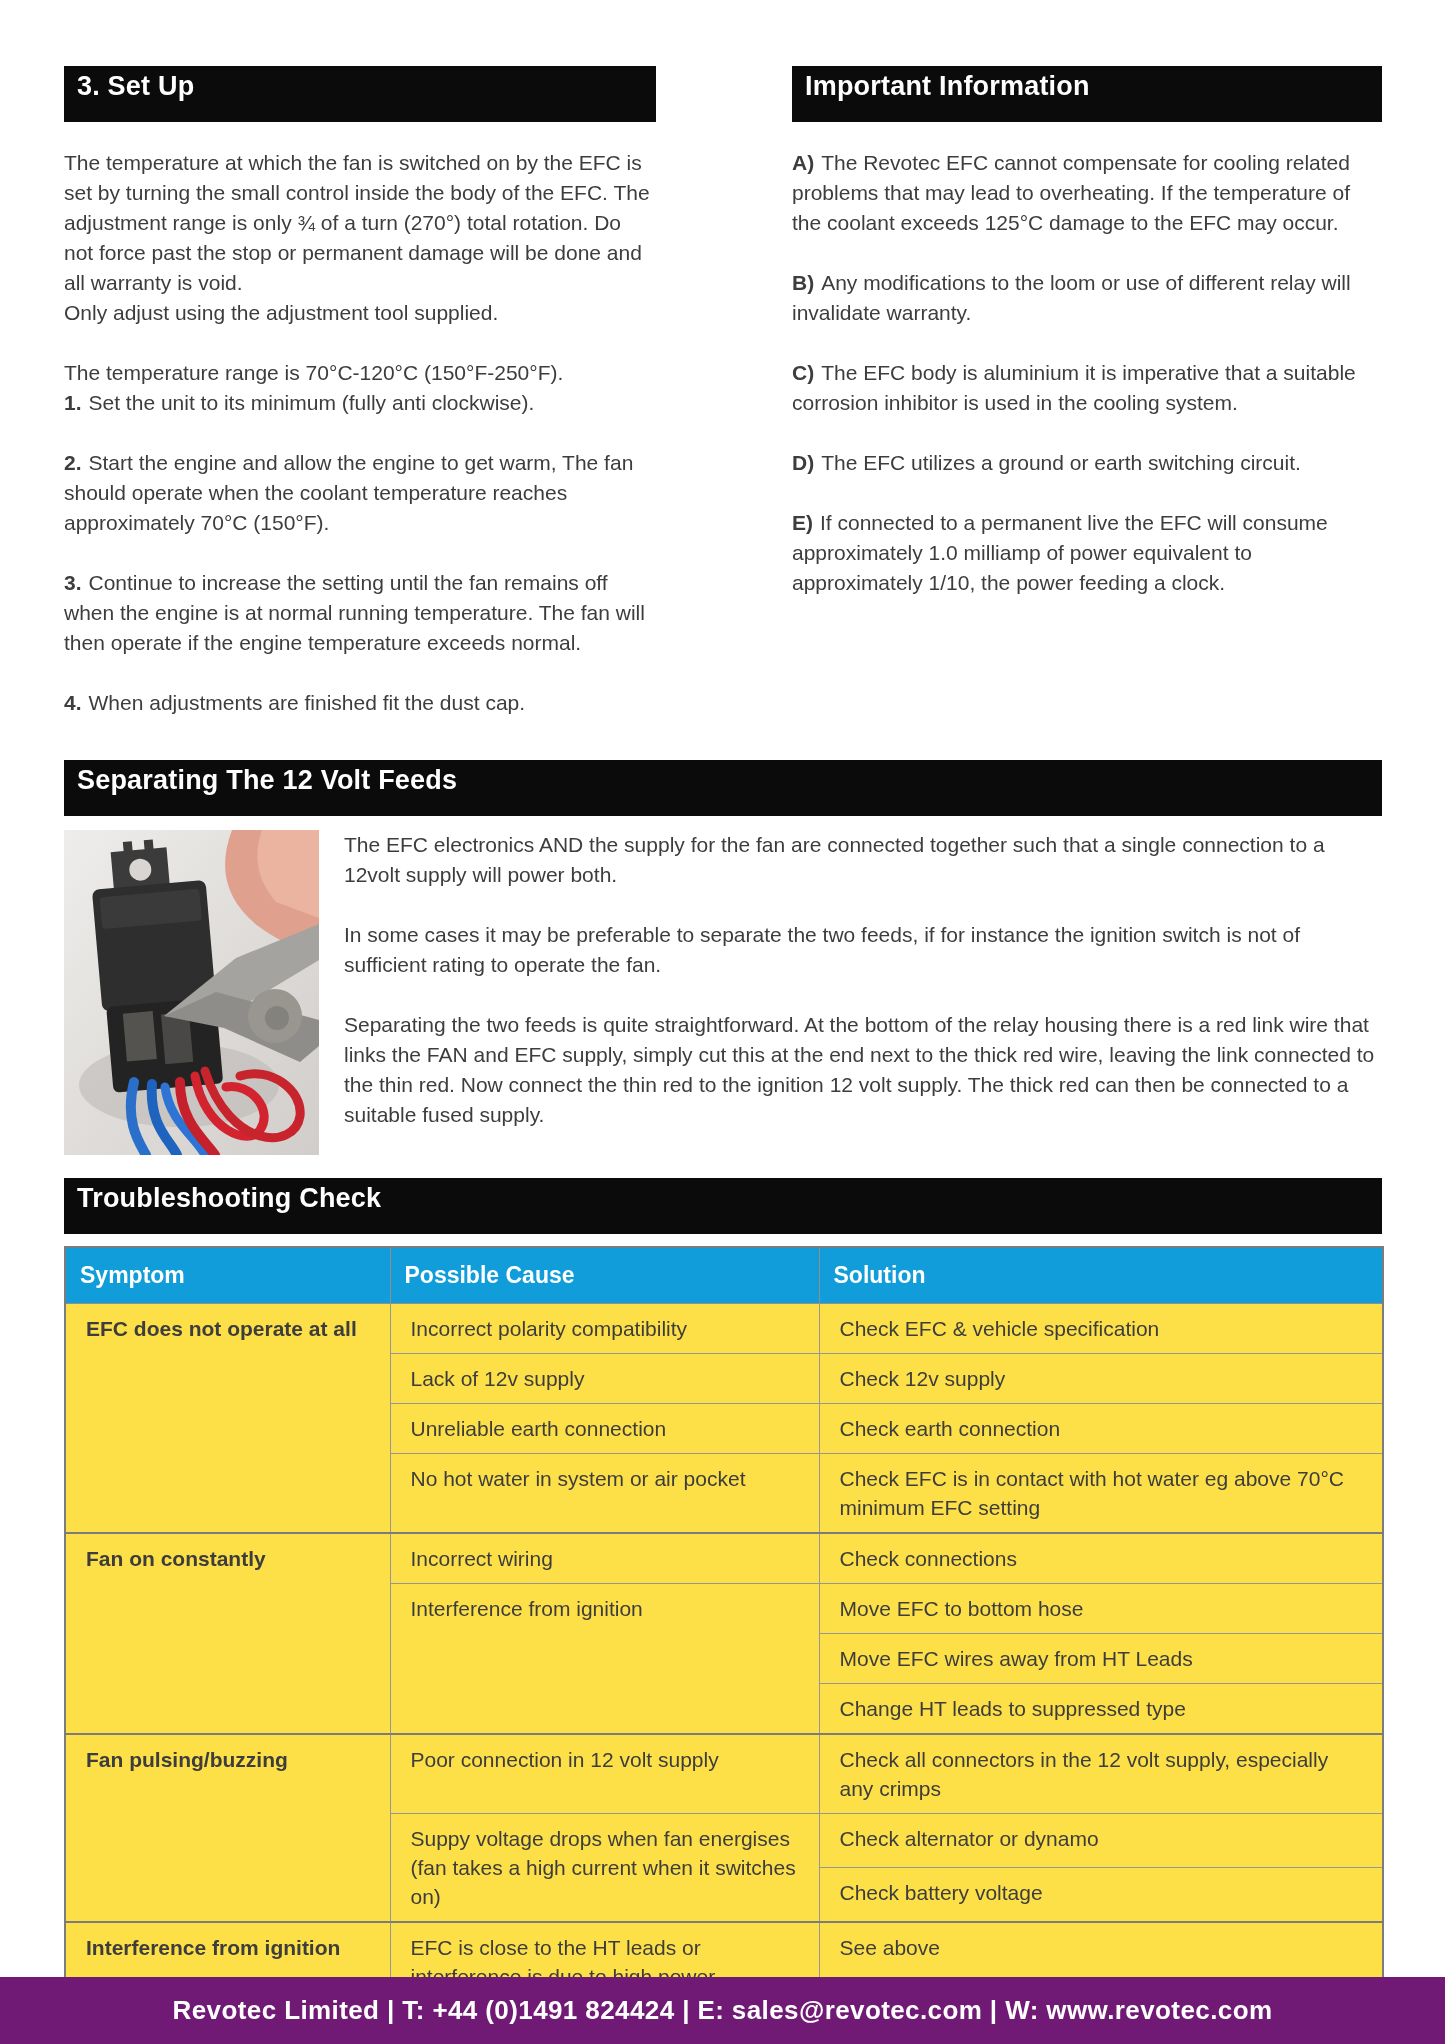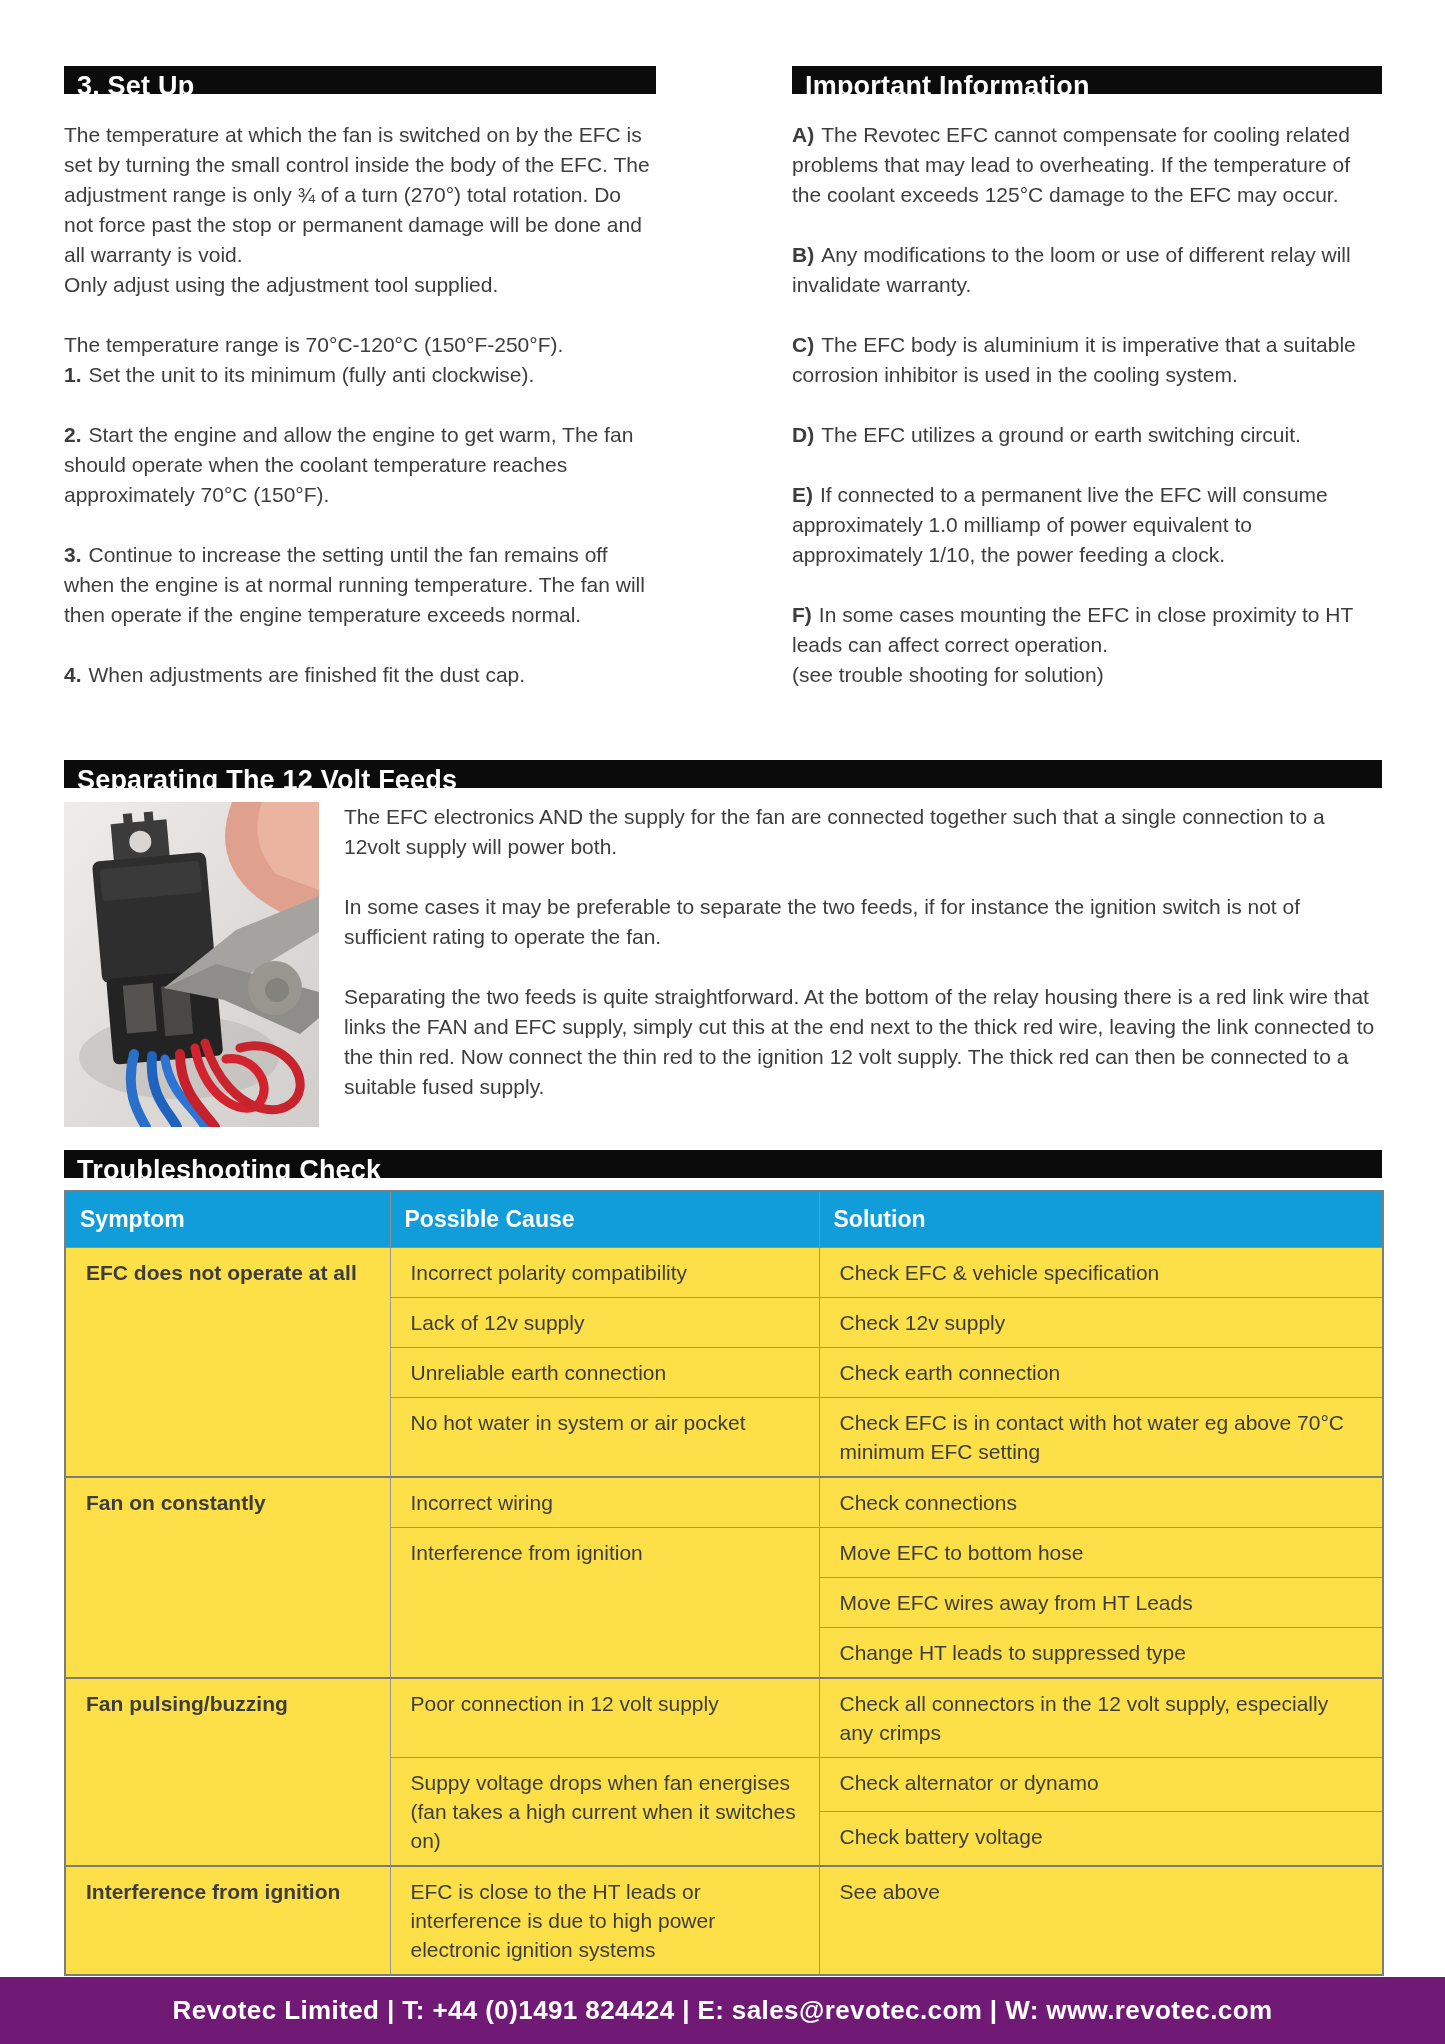--- a/index.html
+++ b/index.html
@@ -3,21 +3,21 @@
 <meta charset="utf-8">
 <style>
   html,body{margin:0;padding:0;background:#ffffff;}
   .page{
     position:relative;width:1445px;height:2044px;background:#ffffff;overflow:hidden;
     font-family:"Liberation Sans","DejaVu Sans",sans-serif;color:#3d3d3d;
   }
   .content{padding:66px 63px 0 64px;}
   .black-bar{
     background:#0b0b0b;color:#ffffff;font-weight:bold;font-size:27px;
-    height:28px;line-height:40px;padding-left:13px;letter-spacing:0.2px;
+    height:56px;line-height:40px;padding-left:13px;letter-spacing:0.2px;
   }
   .top-columns{display:flex;justify-content:space-between;min-height:694px;}
   .col-left{width:592px;}
   .col-right{width:590px;}
   .col-left .black-bar,.col-right .black-bar{margin-bottom:26px;}
   p.body{font-size:21px;line-height:30px;margin:0 0 30px 0;}
   .lead{font-weight:bold;margin-right:7px;}
   
   .sep-body{display:flex;margin-top:14px;min-height:344px;}
   .photo{width:255px;height:325px;flex:none;display:block;}
@@ -87,24 +87,20 @@
           <b class="lead">B)</b><span>Any modifications to the loom or use of different relay will invalidate warranty.</span>
         </p>
         <p class="body">
           <b class="lead">C)</b><span>The EFC body is aluminium it is imperative that a suitable corrosion inhibitor is used in the cooling system.</span>
         </p>
         <p class="body">
           <b class="lead">D)</b><span>The EFC utilizes a ground or earth switching circuit.</span>
         </p>
         <p class="body">
           <b class="lead">E)</b><span>If connected to a permanent live the EFC will consume approximately 1.0 milliamp of power equivalent to approximately 1/10, the power feeding a clock.</span>
-        </p>
-        <p class="body">
-          <b class="lead">F)</b><span>In some cases mounting the EFC in close proximity to HT leads can affect correct operation.</span><br>
-          <span>(see trouble shooting for solution)</span>
         </p>
       </section>
     </div>
 
     <section>
       <header class="black-bar">
         <span>Separating The 12 Volt Feeds</span>
       </header>
       <div class="sep-body">
         <svg class="photo" viewBox="0 0 255 325" aria-hidden="true">

